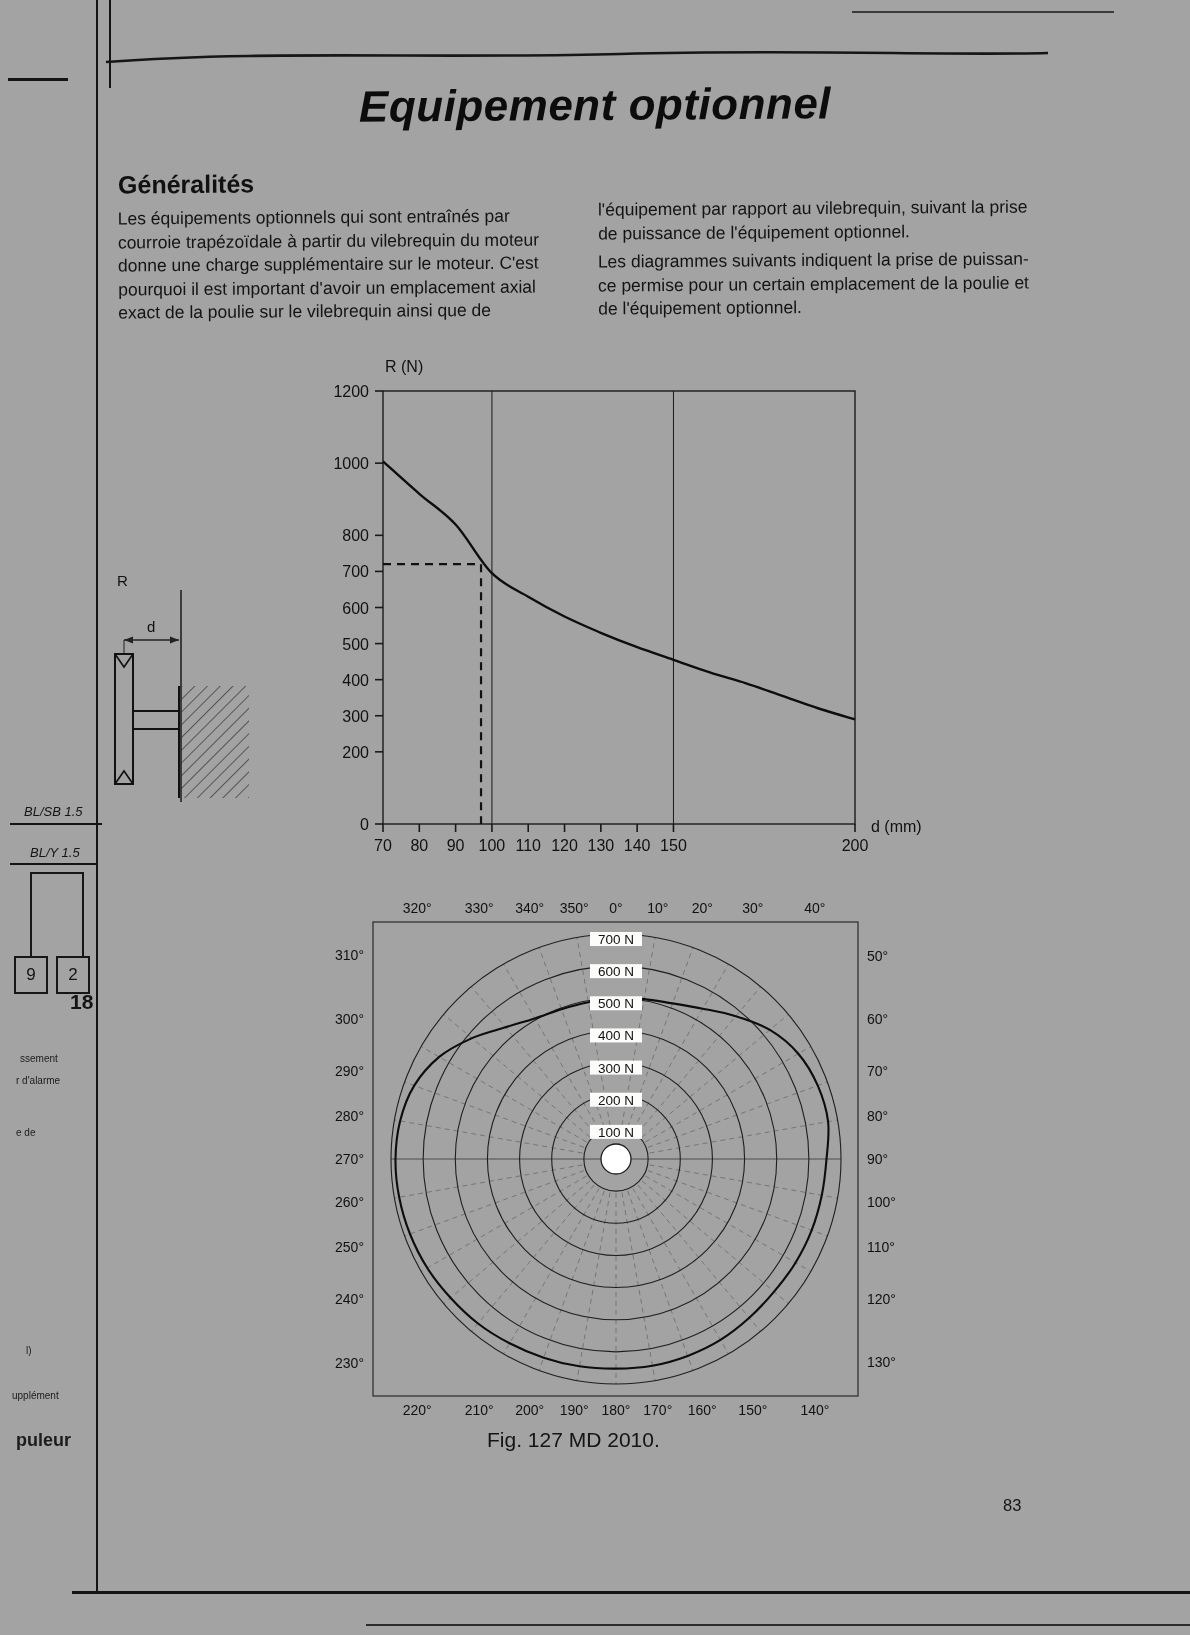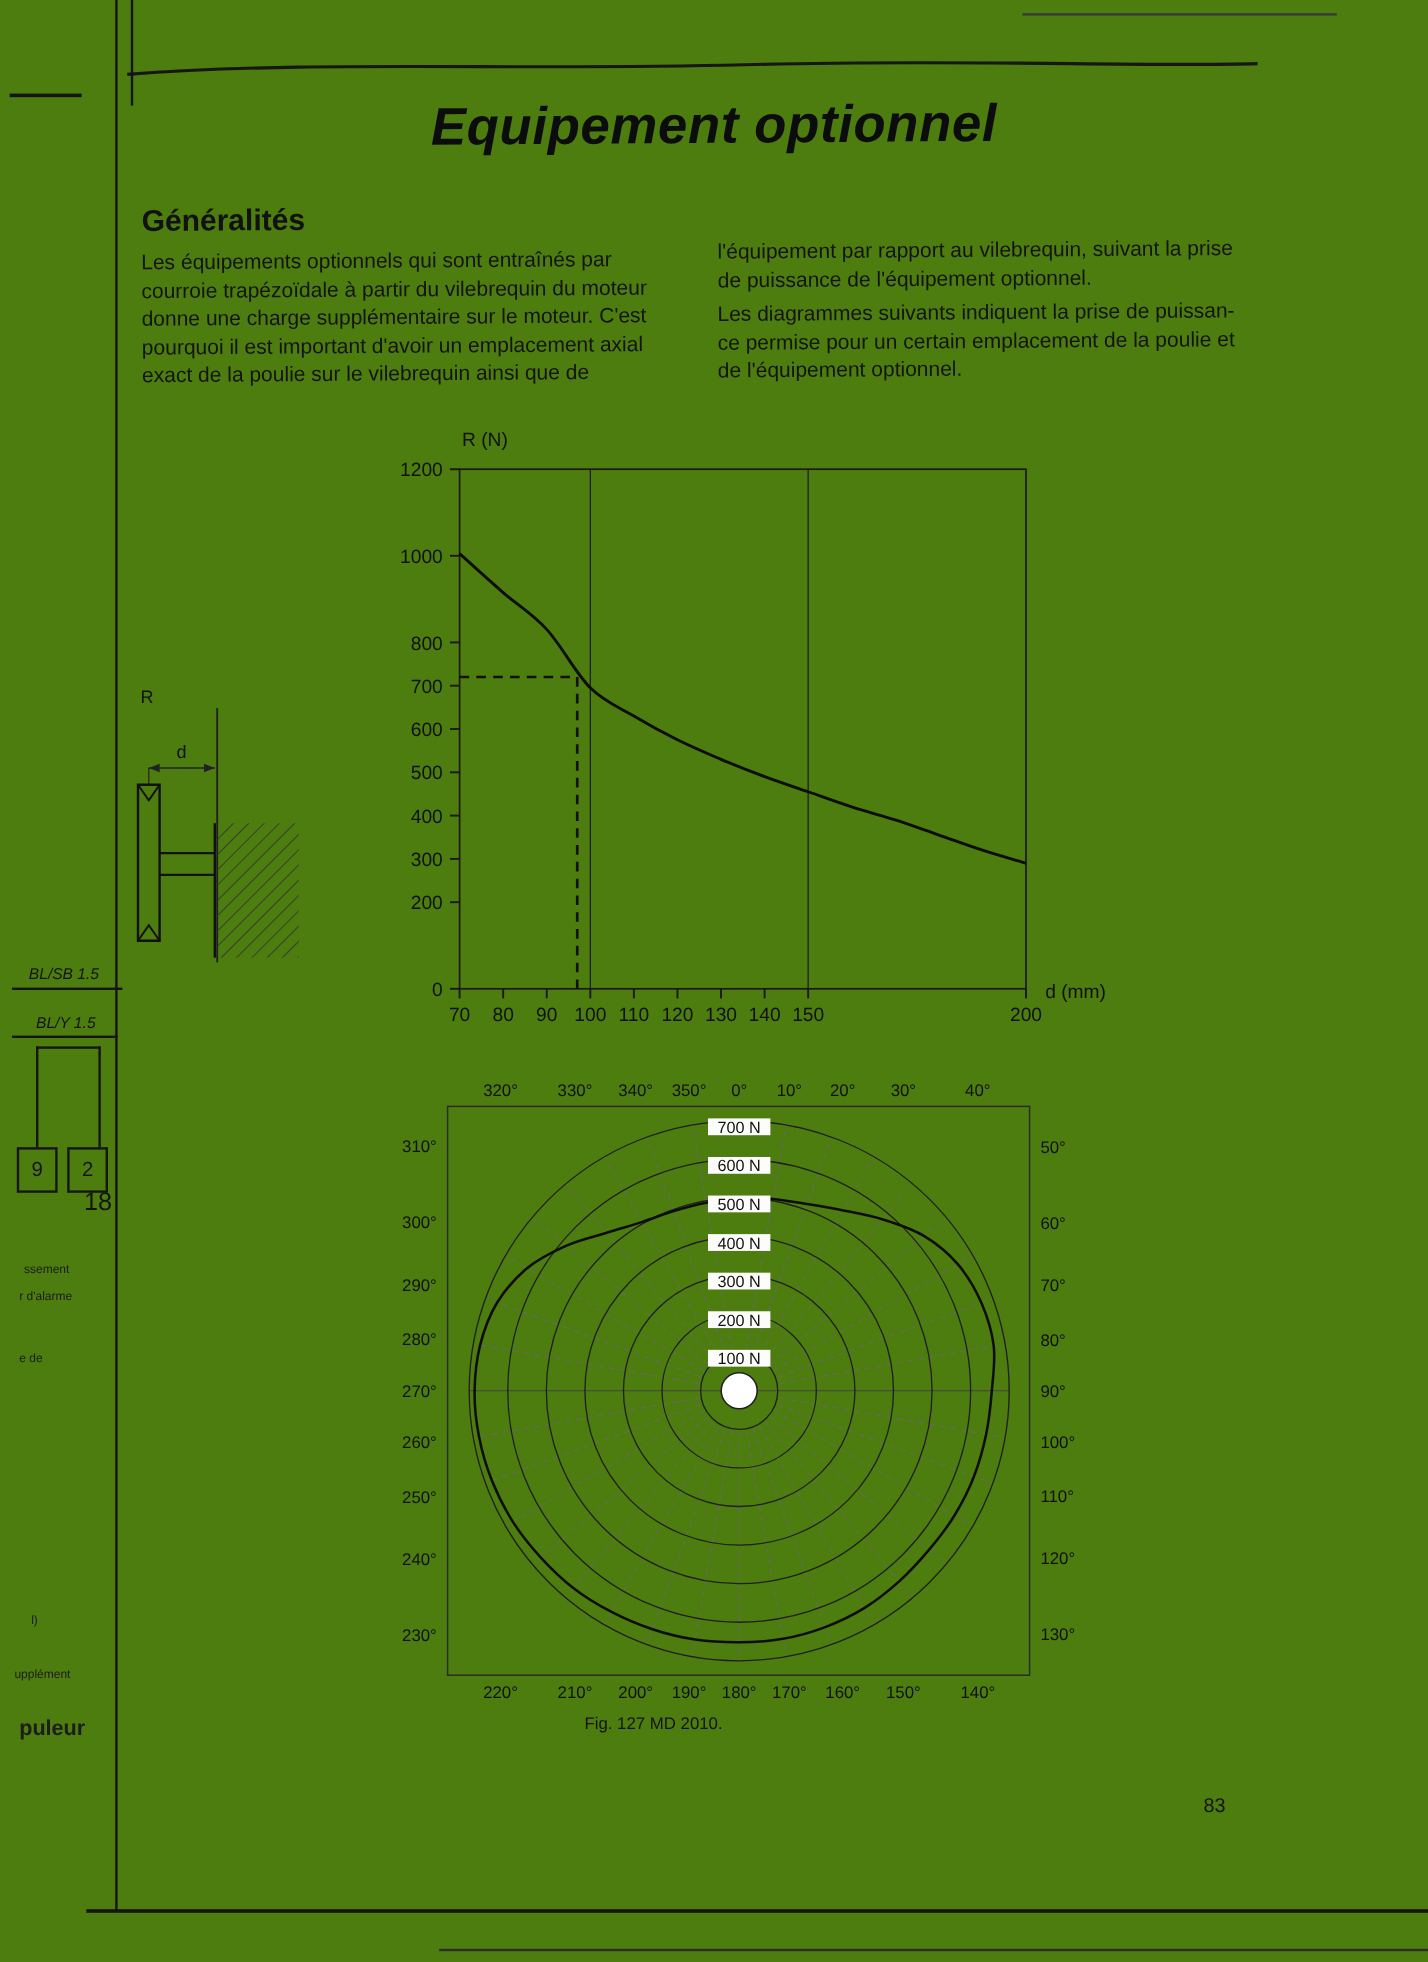--- a/index.html
+++ b/index.html
@@ -1,27 +1,27 @@
 <!DOCTYPE html>
 <html><head>
 <meta charset="utf-8">
 <style>
   html,body{margin:0;padding:0}
   body{background:#d8d8d4;font-family:"Liberation Sans",sans-serif}
-  .page{position:relative;width:1190px;height:1635px;background:#4d7c0f;overflow:hidden;color:#111;margin:0 auto}
+  .page{position:relative;width:1190px;height:1635px;background:#a3a3a3;overflow:hidden;color:#111;margin:0 auto}
   .abs{position:absolute}
   .hline{background:#141414}
   .title{font-size:44px;font-weight:bold;font-style:italic;letter-spacing:.5px;transform:rotate(-.4deg);color:#0c0c0c}
   .heading{font-size:25px;font-weight:bold;transform:rotate(-.4deg)}
   .bodytext{font-size:17.5px;line-height:23.5px;white-space:pre;transform:rotate(-.4deg);color:#141414}
-  .caption{font-size:14px;color:#141414}
+  .caption{font-size:21px;color:#141414}
   .pagenum{font-size:16.5px;color:#141414}
   .tab{font-size:13px;font-weight:normal;font-style:italic;color:#141414}
   .mbox{width:30px;height:34px;border:2px solid #161616;font-size:17px;display:flex;align-items:center;justify-content:center;color:#141414}
-  .mnum{font-size:21px;font-weight:normal;color:#141414}
+  .mnum{font-size:21px;font-weight:bold;color:#141414}
   .mfrag{font-size:10px;color:#1c1c1c}
   .boldfrag{font-weight:bold;font-size:18px}
   svg text{font-family:"Liberation Sans",sans-serif}
   .tick{font-size:16px;fill:#111}
   .axis-label{font-size:16px;fill:#111}
   .ring-label{font-size:13.5px;fill:#111}
   .angle-label{font-size:14px;fill:#111}
   .dash{stroke:#111;stroke-width:2.2;stroke-dasharray:8 6;fill:none}
   .diag-label{font-size:15px;fill:#111}
 </style>

